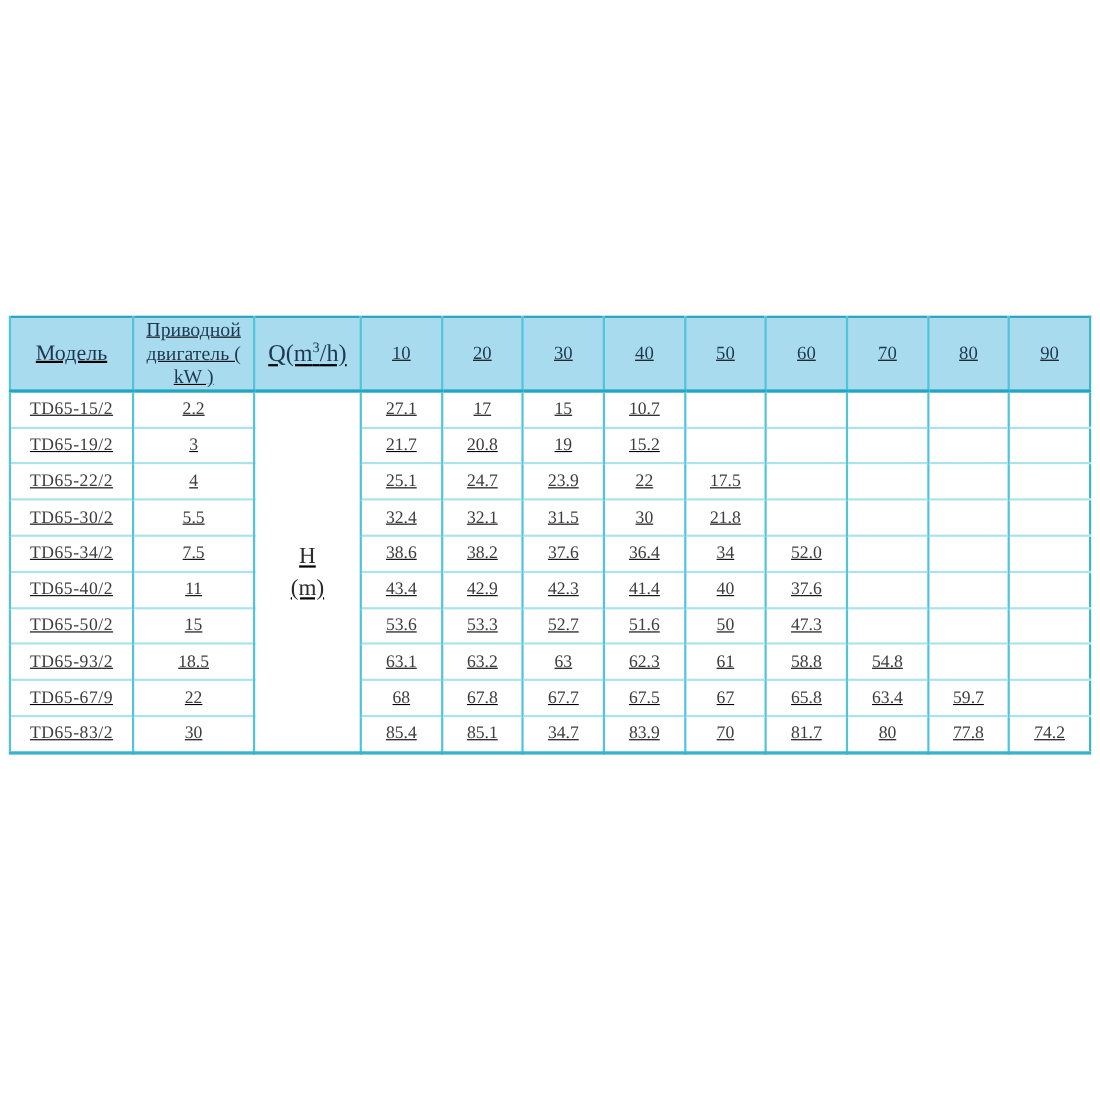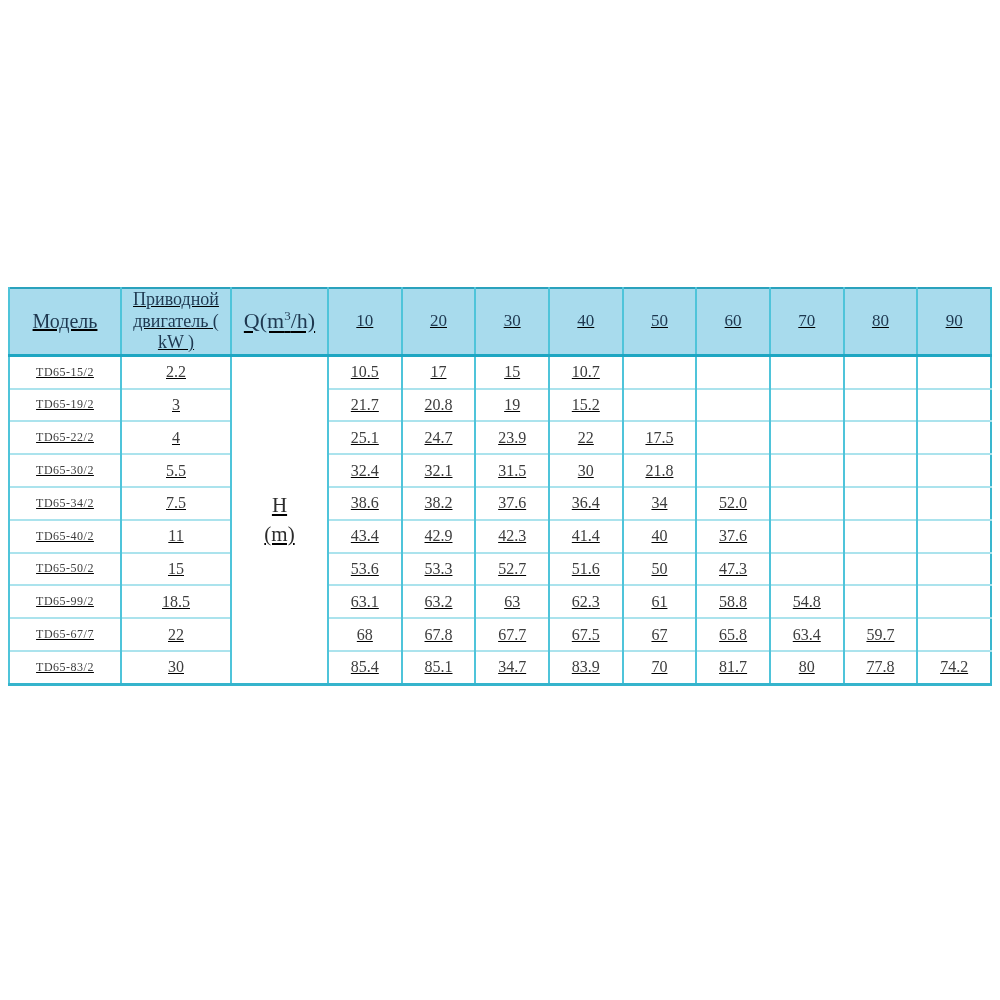--- a/index.html
+++ b/index.html
@@ -48,21 +48,21 @@
     border-left: 2px solid #4fc4da;
     border-top: 2px solid #abe3ed;
     background: #ffffff;
     color: #3d3d3d;
     text-align: center;
     vertical-align: middle;
     height: 30.8px;
     padding: 0;
     font-size: 16px;
   }
-  tbody td.c-model { font-size: 12px; letter-spacing: 0.5px; margin-left: 24px; }
+  tbody td.c-model { font-size: 16px; letter-spacing: 0.5px; margin-left: 24px; }
   tbody td.h-cell {
     font-size: 21px;
     line-height: 1.35;
     color: #2c2c2c;
   }
 </style>
 </head>
 <body>
 
 <div class="sheet">
@@ -93,21 +93,21 @@
           <td class="h-flow">80</td>
           <td class="h-flow">90</td>
         </tr>
     </thead>
     <tbody id="table-body">
 
     <tr>
           <td class="c-model">TD65-15/2</td>
           <td class="c-power">2.2</td>
           <td class="h-cell" rowspan="10"><span>H</span><br><span>(m)</span></td>
-          <td class="c-val">10.5</td>
+          <td class="c-val">27.1</td>
           <td class="c-val">17</td>
           <td class="c-val">15</td>
           <td class="c-val">10.7</td>
           <td class="c-val"></td>
           <td class="c-val"></td>
           <td class="c-val"></td>
           <td class="c-val"></td>
           <td class="c-val"></td>
         </tr>
         <tr>
@@ -182,34 +182,34 @@
           <td class="c-val">53.3</td>
           <td class="c-val">52.7</td>
           <td class="c-val">51.6</td>
           <td class="c-val">50</td>
           <td class="c-val">47.3</td>
           <td class="c-val"></td>
           <td class="c-val"></td>
           <td class="c-val"></td>
         </tr>
         <tr>
-          <td class="c-model">TD65-99/2</td>
+          <td class="c-model">TD65-93/2</td>
           <td class="c-power">18.5</td>
           <td class="c-val">63.1</td>
           <td class="c-val">63.2</td>
           <td class="c-val">63</td>
           <td class="c-val">62.3</td>
           <td class="c-val">61</td>
           <td class="c-val">58.8</td>
           <td class="c-val">54.8</td>
           <td class="c-val"></td>
           <td class="c-val"></td>
         </tr>
         <tr>
-          <td class="c-model">TD65-67/7</td>
+          <td class="c-model">TD65-67/9</td>
           <td class="c-power">22</td>
           <td class="c-val">68</td>
           <td class="c-val">67.8</td>
           <td class="c-val">67.7</td>
           <td class="c-val">67.5</td>
           <td class="c-val">67</td>
           <td class="c-val">65.8</td>
           <td class="c-val">63.4</td>
           <td class="c-val">59.7</td>
           <td class="c-val"></td>

